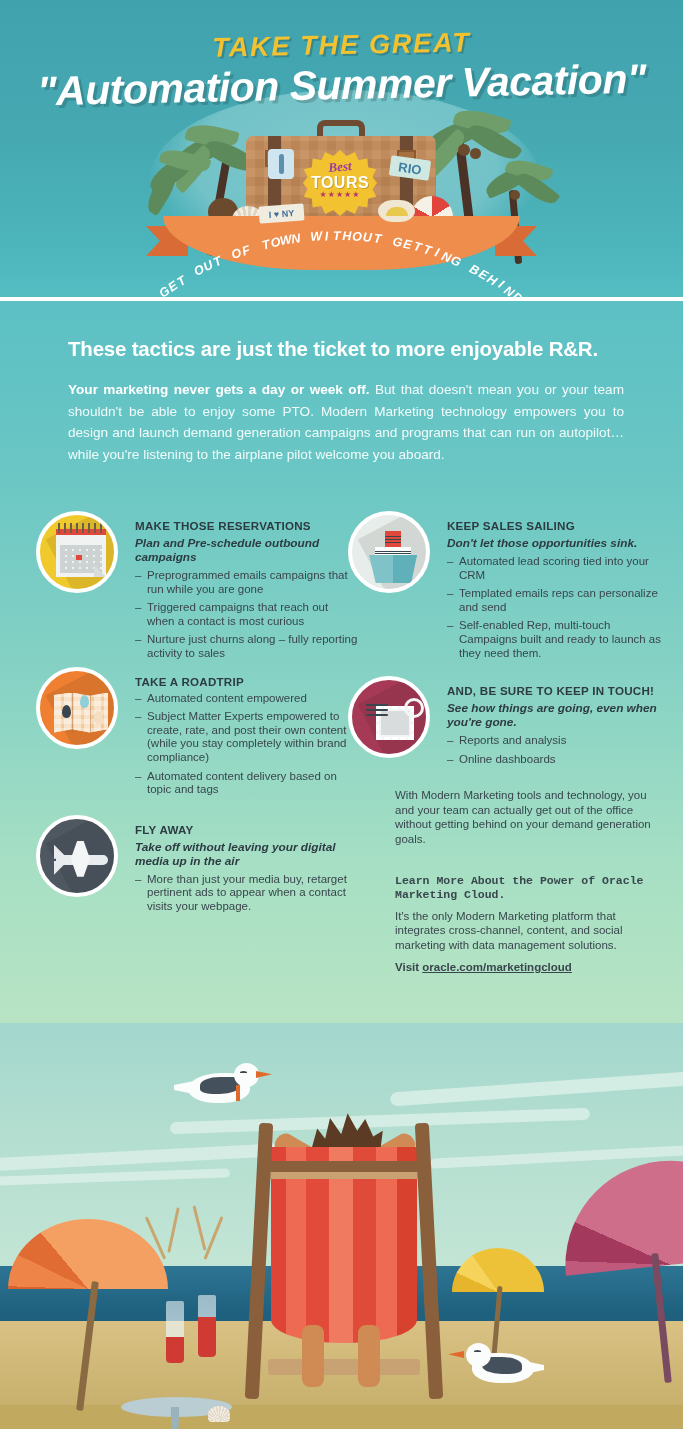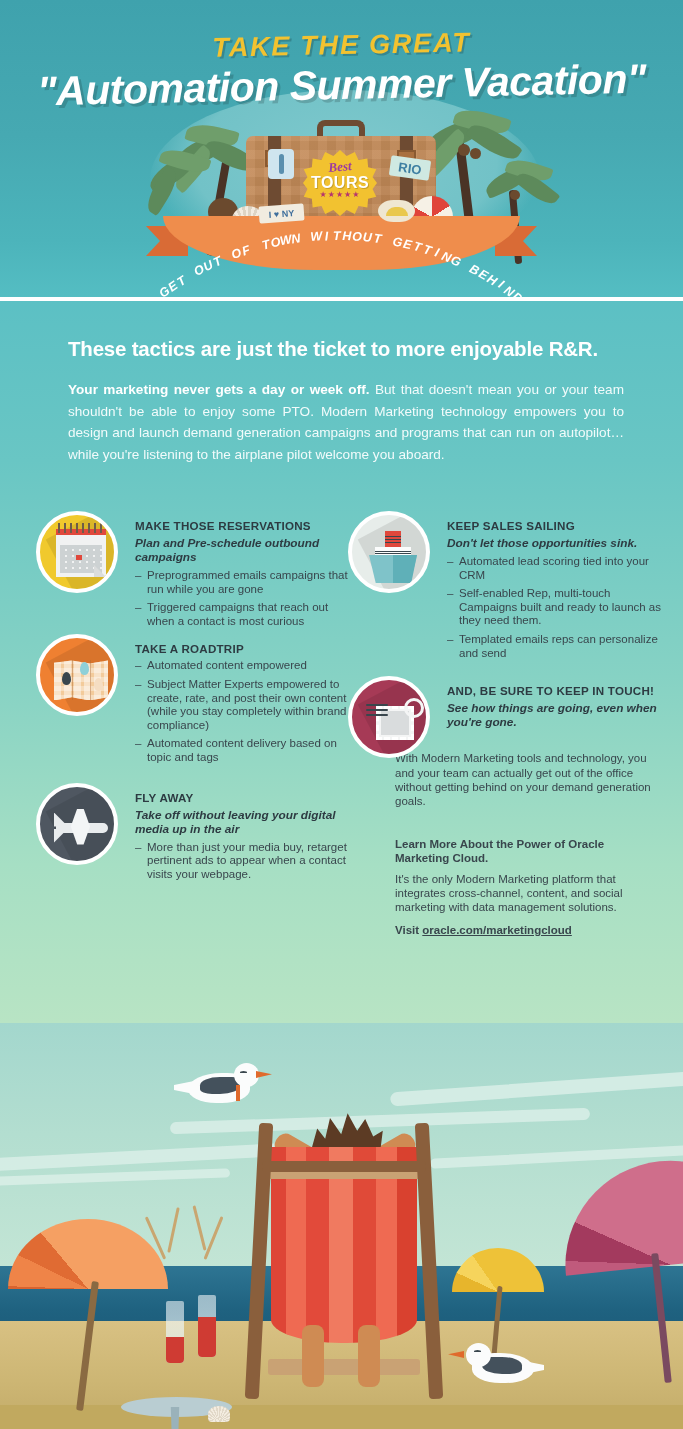--- a/index.html
+++ b/index.html
@@ -493,20 +493,21 @@
           <div class="cal-dot"></div>
           <div class="cal-fold"></div>
           <div class="cal-rings"></div>
         </div>
         <div class="sec-body">
           <div class="sec-title">MAKE THOSE RESERVATIONS</div>
           <div class="sec-sub">Plan and Pre-schedule outbound campaigns</div>
           <ul class="sec-list">
               <li>Preprogrammed emails campaigns that run while you are gone</li>
               <li>Triggered campaigns that reach out when a contact is most curious</li>
+              <li>Nurture just churns along – fully reporting activity to sales</li>
             </ul>
         </div>
       </div>
 
       <div class="sec" style="margin-top:6px;">
         <div class="sec-icon ic-map">
           <div class="shade"></div>
           <div class="map-sheet"></div>
           <div class="map-fold" style="left:32px;"></div>
           <div class="map-fold" style="left:50px;"></div>
@@ -553,46 +554,50 @@
           <div class="ship-deck"></div>
           <div class="ship-stripe"></div>
           <div class="ship-hull"></div>
           <div class="ship-hull2"></div>
         </div>
         <div class="sec-body">
           <div class="sec-title">KEEP SALES SAILING</div>
           <div class="sec-sub">Don't let those opportunities sink.</div>
           <ul class="sec-list">
               <li>Automated lead scoring tied into your CRM</li>
+              <li>Templated emails reps can personalize and send</li>
               <li>Self-enabled Rep, multi-touch Campaigns built and ready to launch as they need them.</li>
-              <li>Templated emails reps can personalize and send</li>
             </ul>
         </div>
       </div>
 
       <div class="sec" style="margin-top:16px;">
         <div class="sec-icon ic-mail">
           <div class="shade"></div>
           <div class="env"></div>
           <div class="env-in"></div>
           <div class="env-lines">
             <i style="top:0;"></i>
               <i style="top:5px;"></i>
               <i style="top:10px;"></i>
           </div>
           <div class="stamp"></div>
         </div>
         <div class="sec-body">
           <div class="sec-title">AND, BE SURE TO KEEP IN TOUCH!</div>
           <div class="sec-sub">See how things are going, even when you're gone.</div>
+          <ul class="sec-list">
+              <li>Reports and analysis</li>
+              <li>Online dashboards</li>
+            </ul>
         </div>
       </div>
 
       <div class="para" style="margin-top:22px;">With Modern Marketing tools and technology, you and your team can actually get out of the office without getting behind on your demand generation goals.</div>
-      <div class="para bold" style="margin-top:28px;">Learn More About the Power of Oracle Marketing Cloud.</div>
+      <div class="para bold" style="margin-top:28px;font-family:Liberation Mono, monospace;">Learn More About the Power of Oracle Marketing Cloud.</div>
       <div class="para" style="margin-top:6px;">It's the only Modern Marketing platform that integrates cross-channel, content, and social marketing with data management solutions.</div>
       <div class="para bold" style="margin-top:8px;">
         <span>Visit </span><a href="#">oracle.com/marketingcloud</a>
       </div>
     </div>
   </div>
 
   <div class="beach">
     <div class="sky"></div>
     <div class="cloud" style="left:-40px;top:128px;width:340px;height:13px;transform:rotate(-3deg);"></div>

